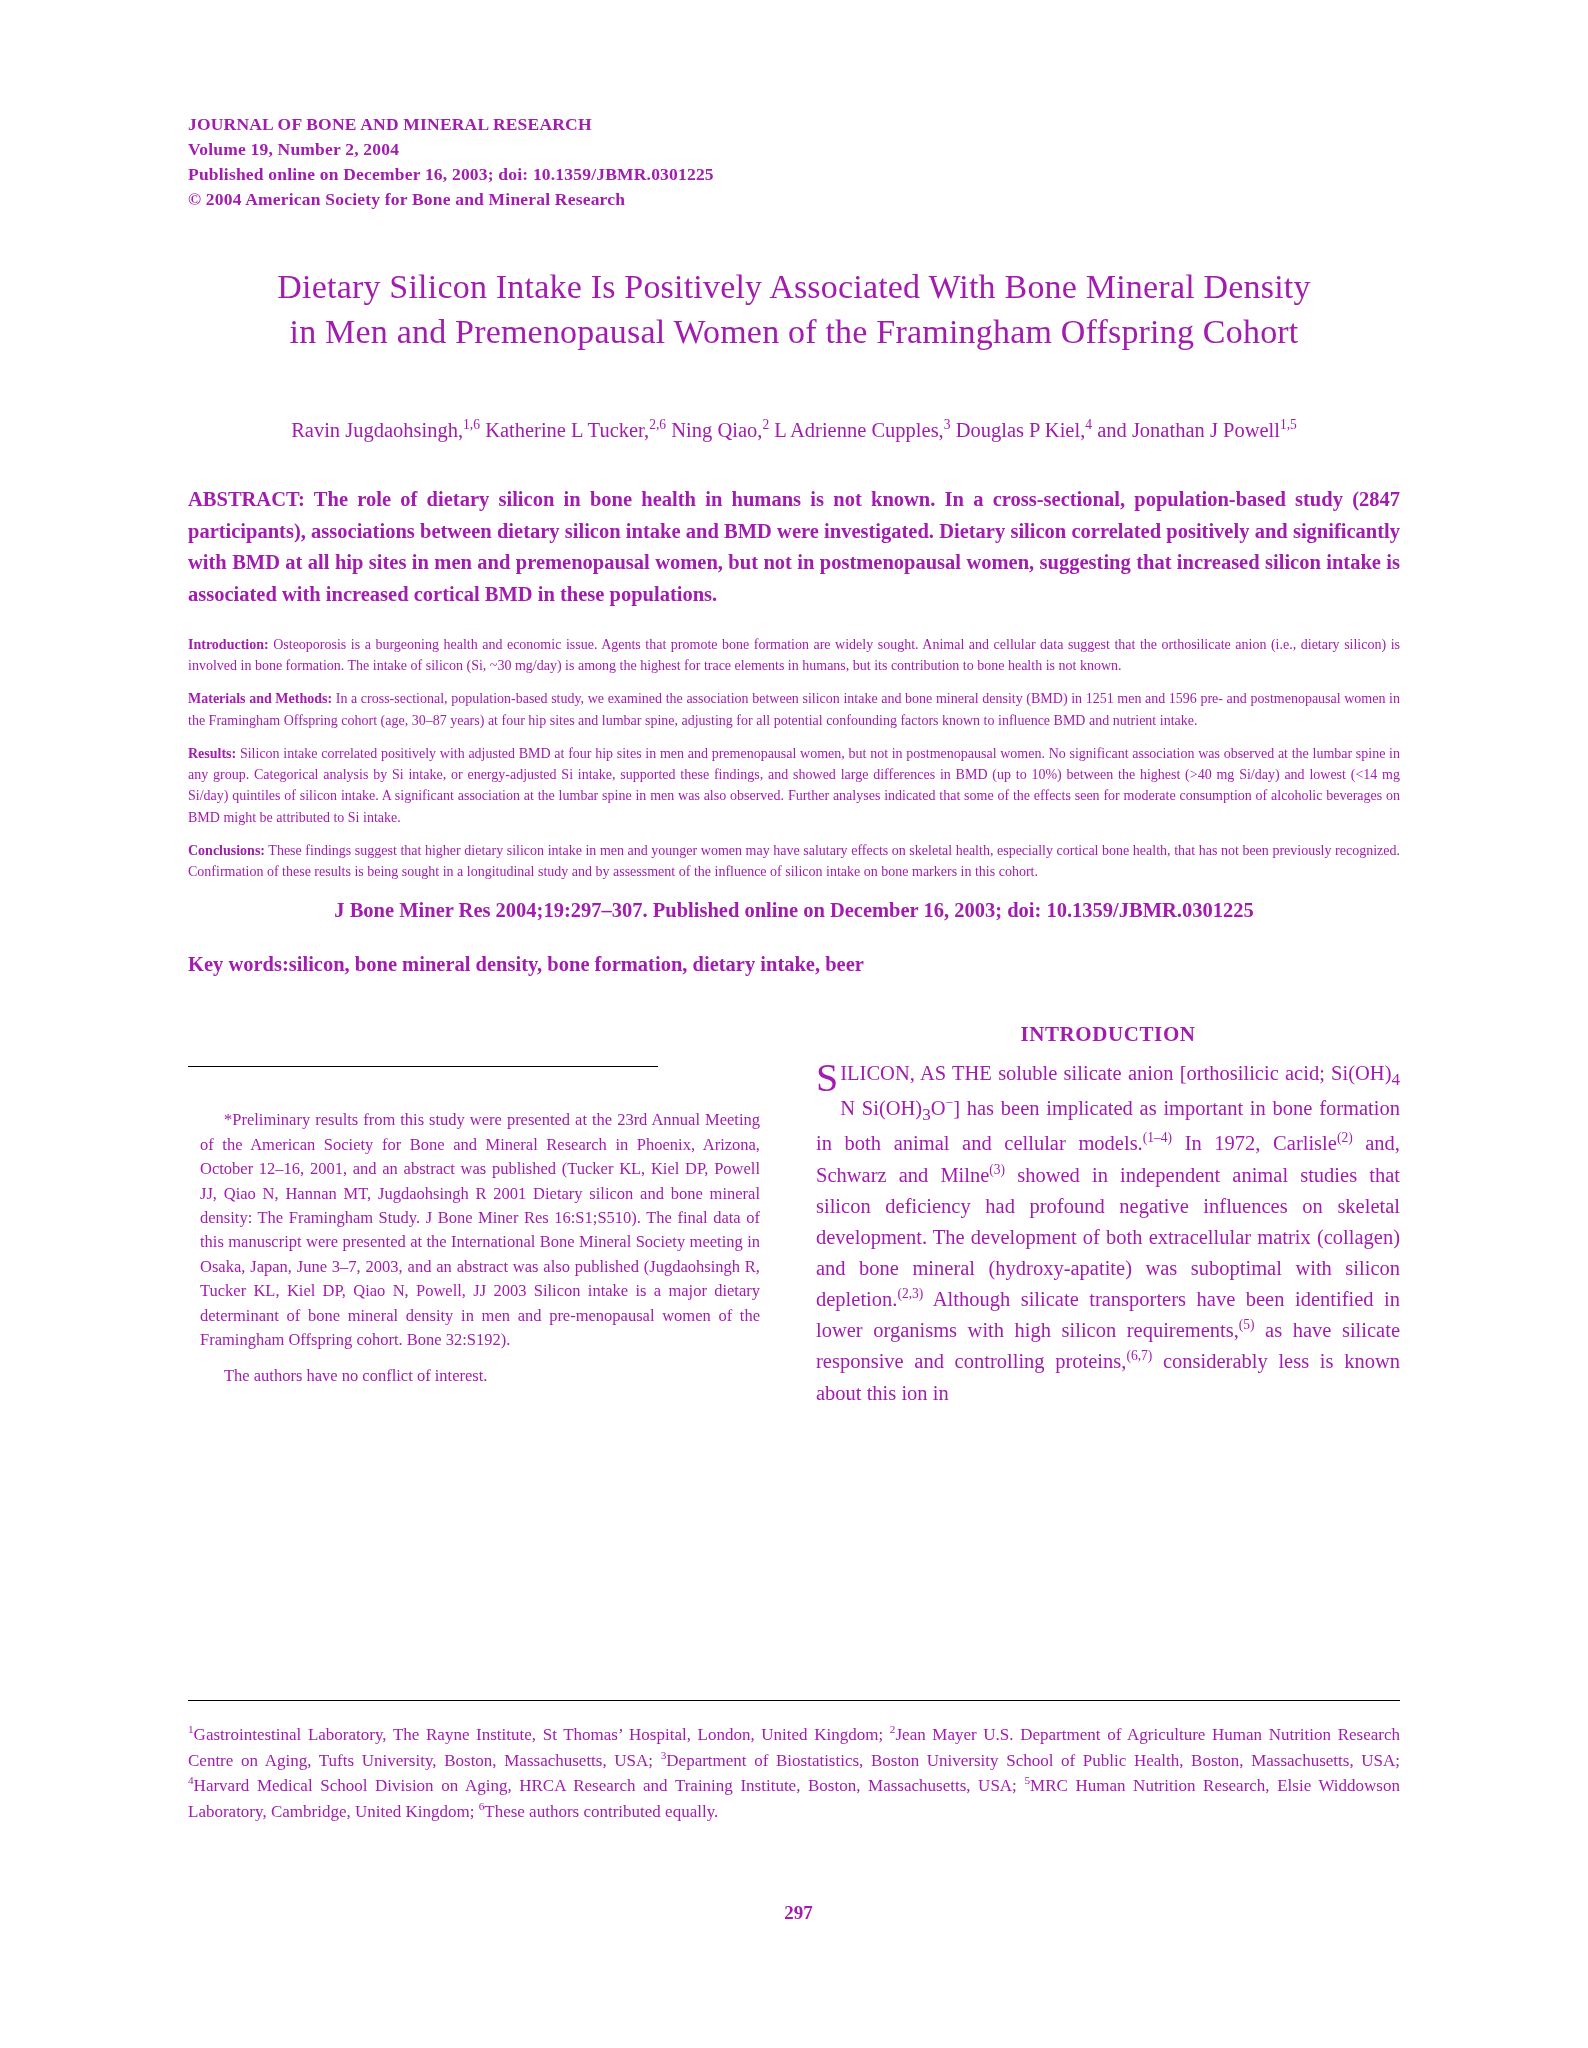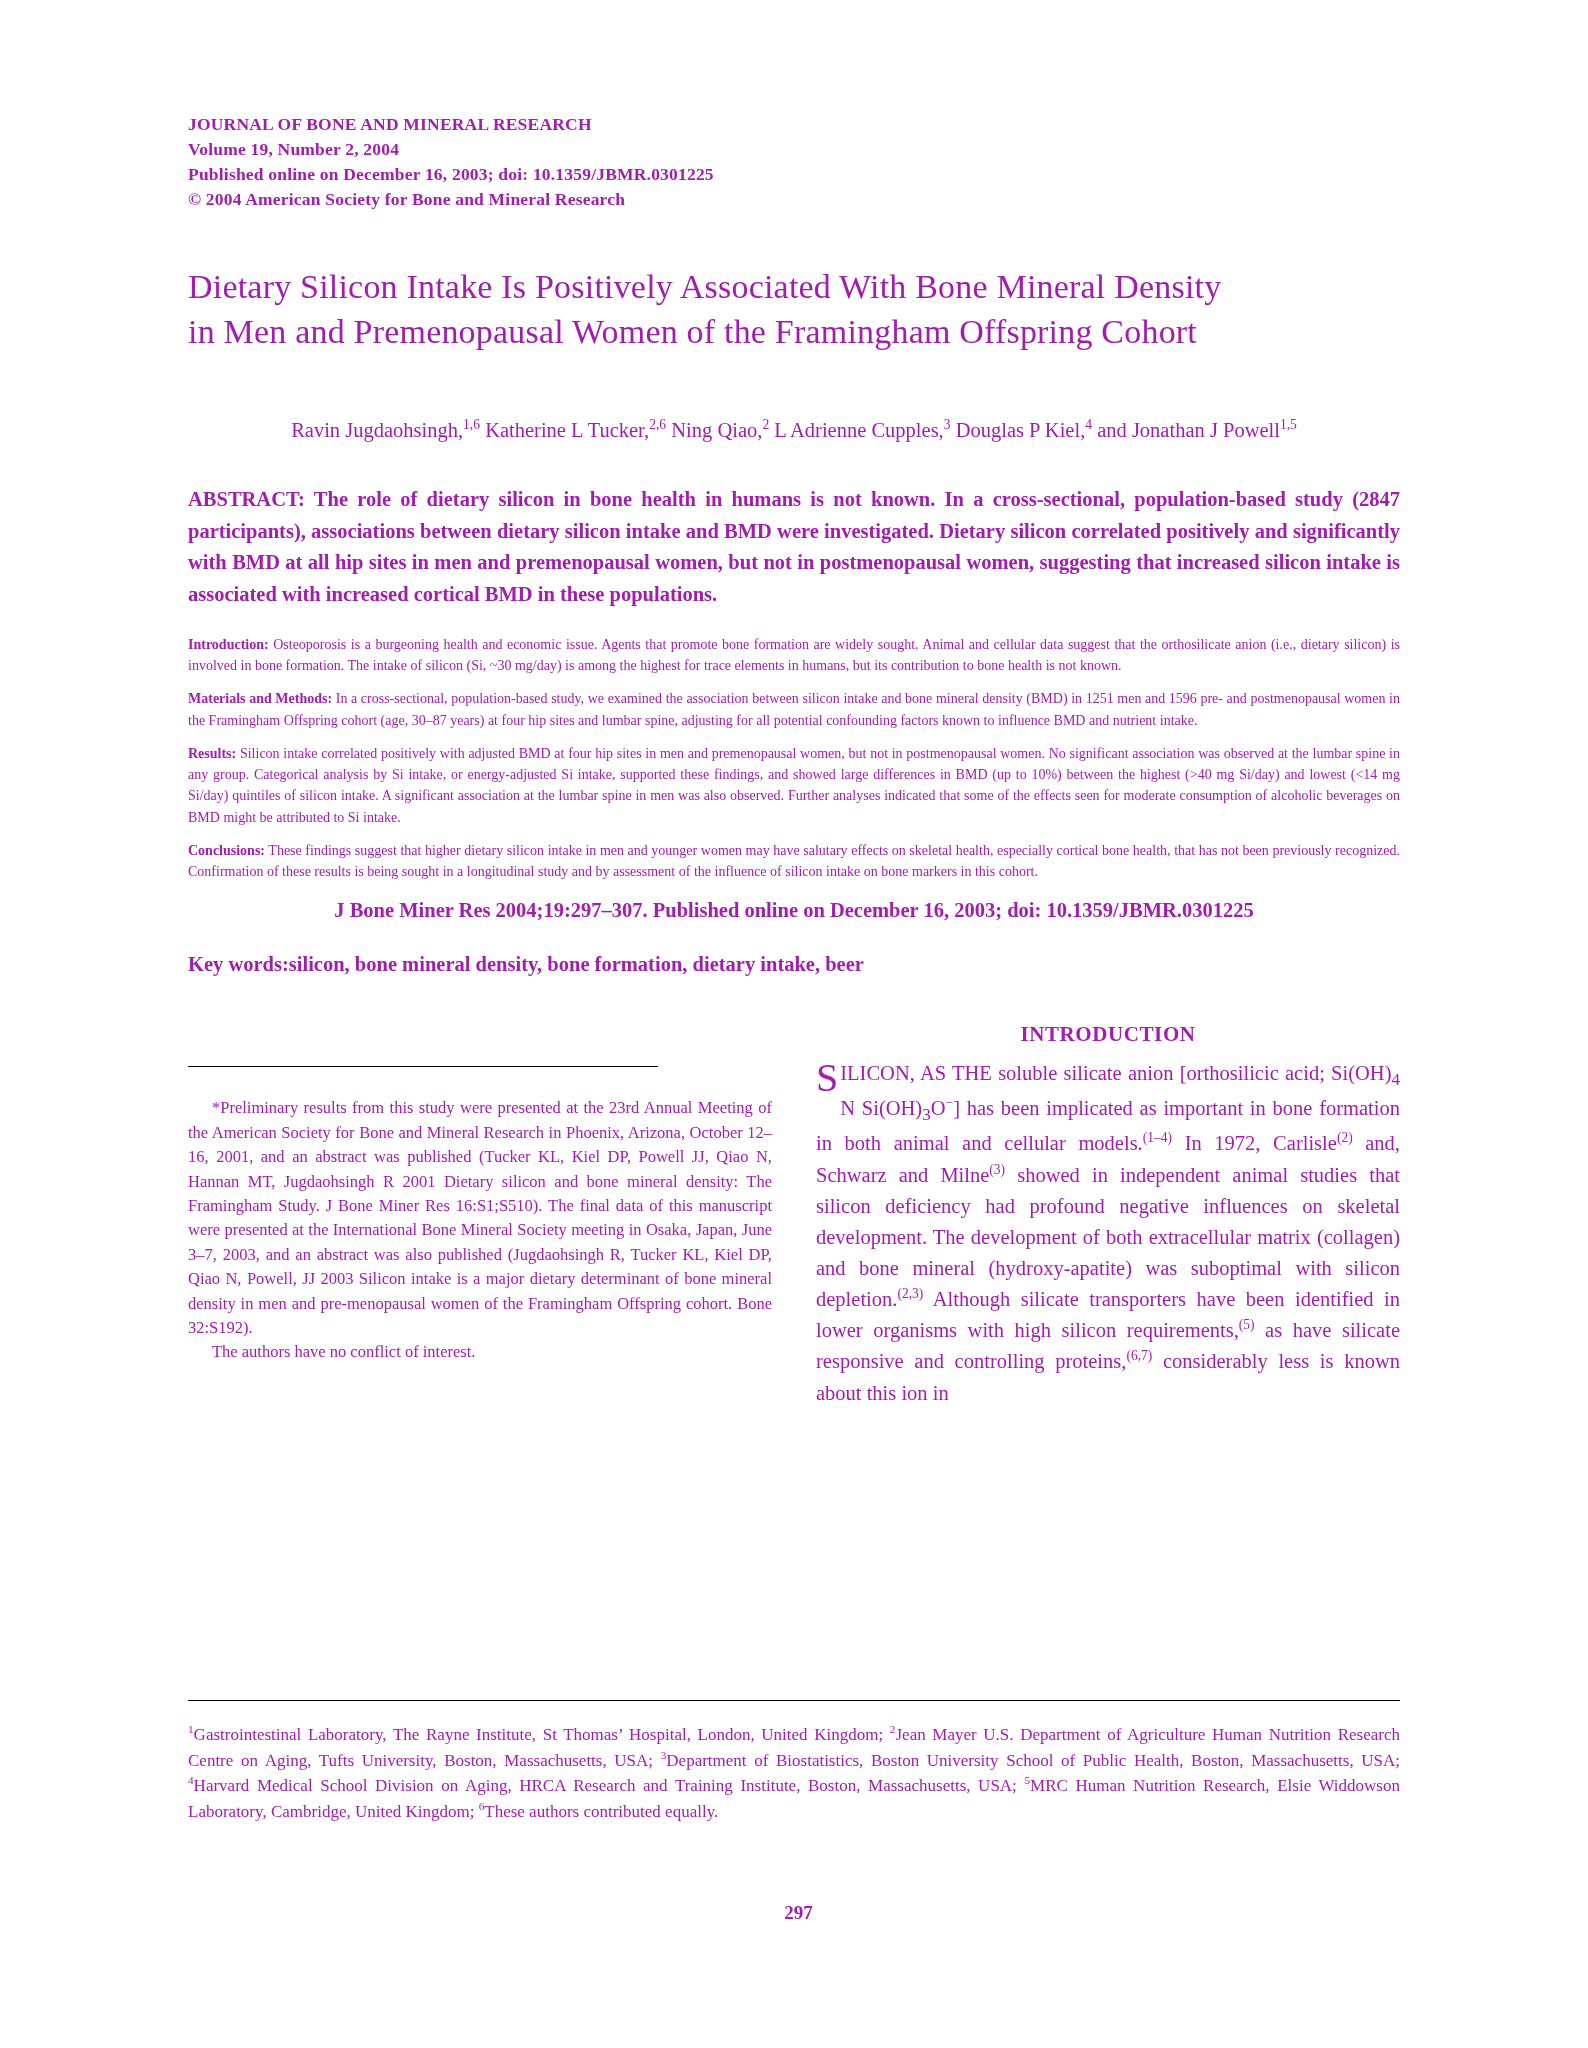--- a/index.html
+++ b/index.html
@@ -25,21 +25,21 @@
     line-height: 1.42;
     letter-spacing: 0.2px;
   }
   .journal-head div {
     white-space: nowrap;
   }
   .title {
     margin-top: 54px;
     font-size: 34px;
     line-height: 1.30;
-    text-align: left;
+    text-align: center;
     font-weight: normal;
     letter-spacing: 0.2px;
   }
   .authors {
     margin-top: 62px;
     text-align: center;
     font-size: 20.5px;
     line-height: 1.4;
   }
   sup {
@@ -103,21 +103,21 @@
     width: 470px;
     height: 1px;
     background: #000;
   }
   .footnote {
     font-size: 16.5px;
     line-height: 1.48;
     text-align: justify;
   }
   .footnote p {
-    margin: 0;
+    margin: 12px;
   }
   .footnote .indent {
     text-indent: 24px;
   }
   .section-head {
     text-align: center;
     font-size: 21px;
     font-weight: bold;
     letter-spacing: 0.6px;
     margin-bottom: 11px;

